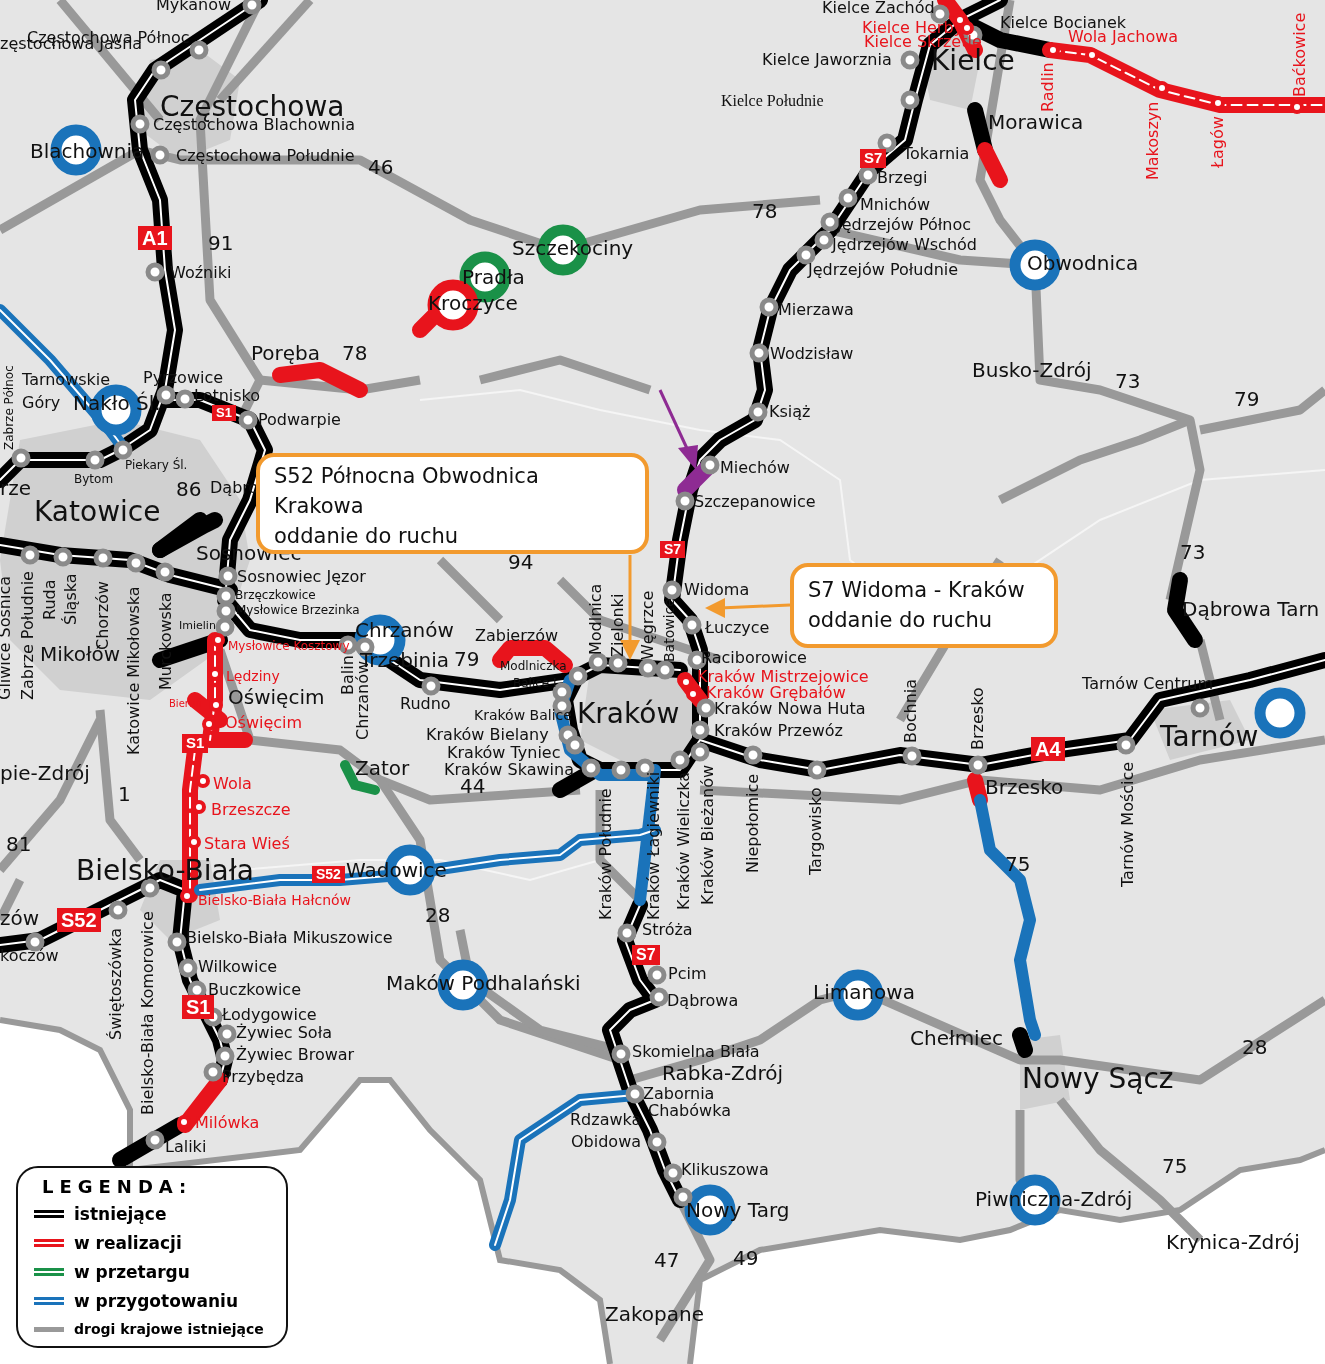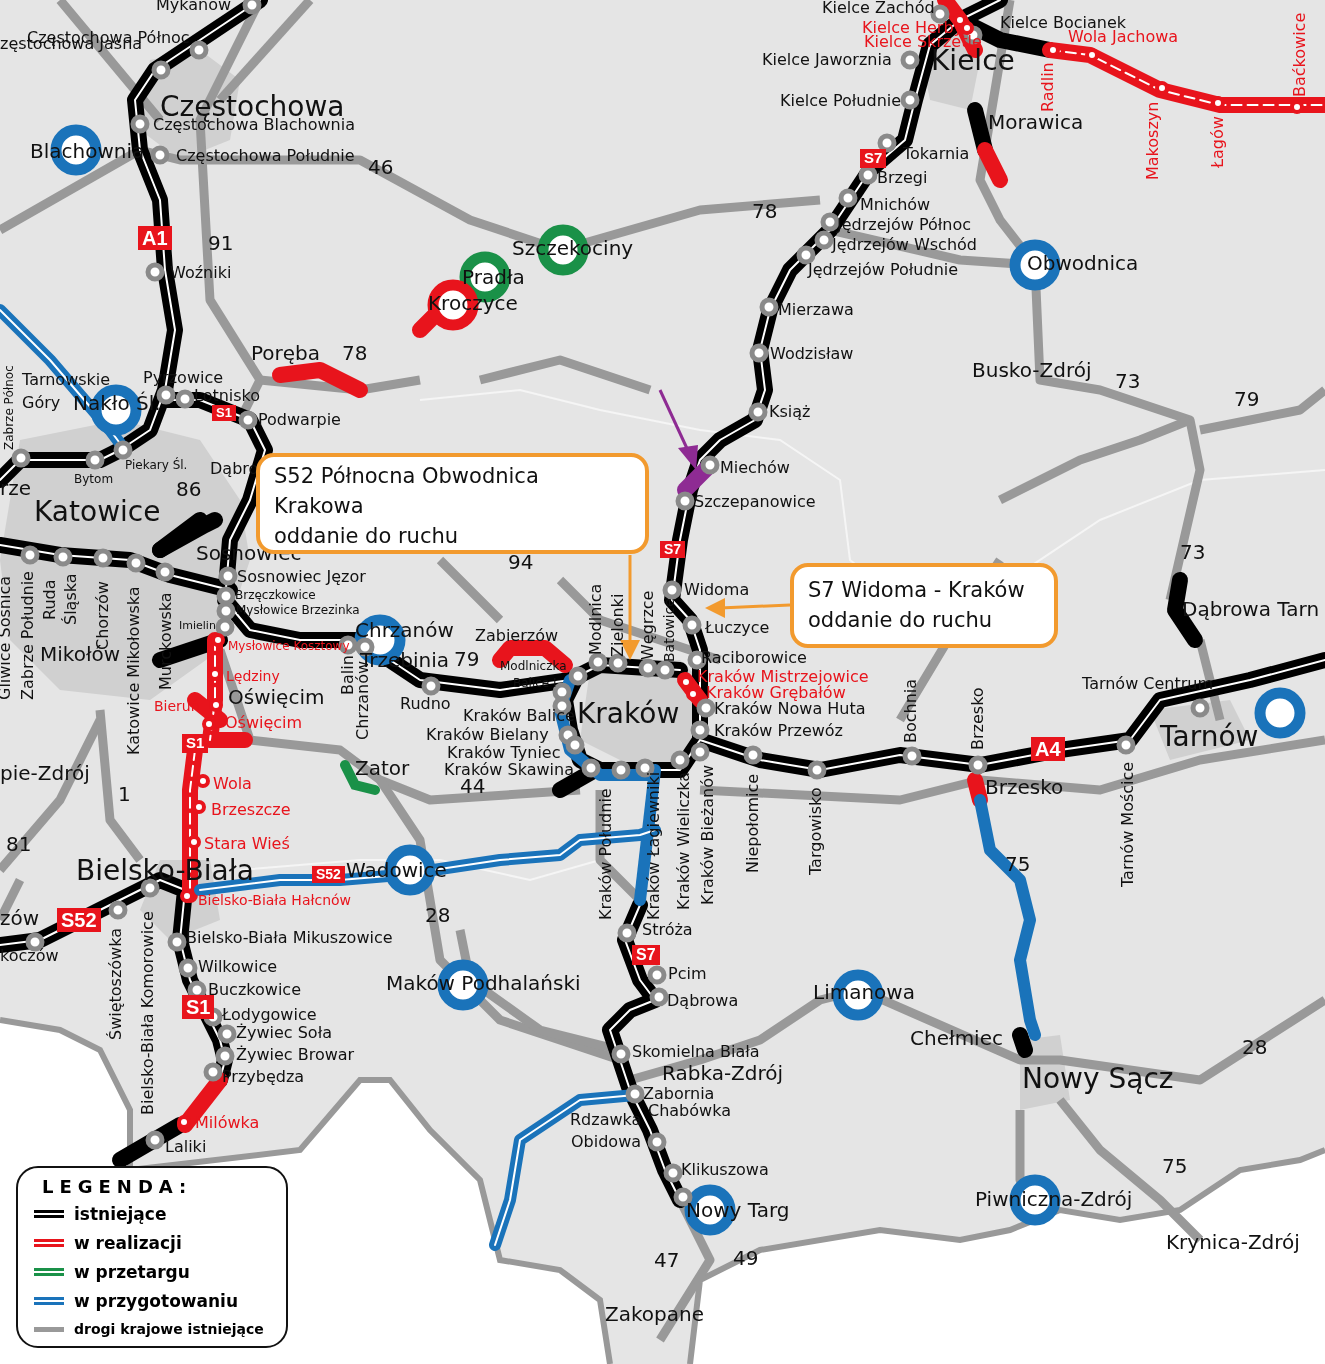--- a/index.html
+++ b/index.html
@@ -320,40 +320,40 @@
 <div class="lbl town" style="left:1166px;top:1232px;">Krynica-Zdrój</div>
 <div class="lbl town" style="left:910px;top:1028px;">Chełmiec</div>
 <div class="lbl town" style="left:985px;top:777px;">Brzesko</div>
 <div class="lbl town" style="left:1182px;top:599px;">Dąbrowa Tarn</div>
 <div class="lbl node" style="left:22px;top:372px;">Tarnowskie</div>
 <div class="lbl node" style="left:22px;top:395px;">Góry</div>
 <div class="lbl town" style="left:73px;top:393px;">Nakło Śl.</div>
 <div class="lbl node" style="left:475px;top:628px;">Zabierzów</div>
 <div class="lbl node" style="left:400px;top:696px;">Rudno</div>
 <div class="lbl town" style="left:196px;top:543px;">Sosnowiec</div>
-<div class="lbl node" style="left:210px;top:461px;">Dąbro</div>
+<div class="lbl node" style="left:210px;top:480px;">Dąbro</div>
 <div class="lbl town" style="left:0px;top:478px;">rze</div>
 <div class="lbl town" style="left:0px;top:763px;">pie-Zdrój</div>
 <div class="lbl town" style="left:0px;top:908px;">zów</div>
 
 <div class="lbl node" style="left:156px;top:-3px;">Mykanów</div>
 <div class="lbl node" style="left:27px;top:30px;">Częstochowa Północ</div>
 <div class="lbl node" style="left:0px;top:36px;">zęstochowa Jasna</div>
 <div class="lbl node" style="left:153px;top:117px;">Częstochowa Blachownia</div>
 <div class="lbl node" style="left:176px;top:148px;">Częstochowa Południe</div>
 <div class="lbl node" style="left:170px;top:265px;">Woźniki</div>
 <div class="lbl node" style="left:143px;top:370px;">Pyrzowice</div>
 <div class="lbl node" style="left:194px;top:388px;">Lotnisko</div>
 <div class="lbl node" style="left:258px;top:412px;">Podwarpie</div>
 <div class="lbl small" style="left:125px;top:459px;">Piekary Śl.</div>
 <div class="lbl small" style="left:74px;top:473px;">Bytom</div>
 <div class="lbl node" style="left:822px;top:0px;">Kielce Zachód</div>
 <div class="lbl node" style="left:1000px;top:15px;">Kielce Bocianek</div>
 <div class="lbl node" style="left:762px;top:52px;">Kielce Jaworznia</div>
-<div class="lbl node" style="left:780px;top:93px;">Kielce Południe</div>
+<div class="lbl node" style="left:721px;top:93px;font-family:Liberation Serif, serif;">Kielce Południe</div>
 <div class="lbl node" style="left:903px;top:146px;">Tokarnia</div>
 <div class="lbl node" style="left:877px;top:170px;">Brzegi</div>
 <div class="lbl node" style="left:860px;top:197px;">Mnichów</div>
 <div class="lbl node" style="left:837px;top:217px;">Jędrzejów Północ</div>
 <div class="lbl node" style="left:832px;top:237px;">Jędrzejów Wschód</div>
 <div class="lbl node" style="left:808px;top:262px;">Jędrzejów Południe</div>
 <div class="lbl node" style="left:778px;top:302px;">Mierzawa</div>
 <div class="lbl node" style="left:770px;top:346px;">Wodzisław</div>
 <div class="lbl node" style="left:769px;top:404px;">Książ</div>
 <div class="lbl node" style="left:720px;top:460px;">Miechów</div>
@@ -362,21 +362,21 @@
 <div class="lbl node" style="left:705px;top:620px;">Łuczyce</div>
 <div class="lbl node" style="left:701px;top:650px;">Raciborowice</div>
 <div class="lbl node" style="left:714px;top:701px;">Kraków Nowa Huta</div>
 <div class="lbl node" style="left:714px;top:723px;">Kraków Przewóz</div>
 <div class="lbl node" style="left:237px;top:569px;">Sosnowiec Jęzor</div>
 <div class="lbl small" style="left:235px;top:589px;">Brzęczkowice</div>
 <div class="lbl small" style="left:236px;top:604px;">Mysłowice Brzezinka</div>
 <div class="lbl small" style="left:179px;top:620px;font-size:11px;">Imielin</div>
 <div class="lbl small" style="left:500px;top:660px;">Modlniczka</div>
 <div class="lbl small" style="left:513px;top:677px;">Balice I</div>
-<div class="lbl small" style="left:463px;top:708px;font-size:16px;">Kraków Balice</div>
+<div class="lbl small" style="left:474px;top:708px;font-size:14px;">Kraków Balice</div>
 <div class="lbl node" style="left:426px;top:727px;">Kraków Bielany</div>
 <div class="lbl node" style="left:447px;top:745px;">Kraków Tyniec</div>
 <div class="lbl node" style="left:444px;top:762px;">Kraków Skawina</div>
 <div class="lbl node" style="left:1082px;top:676px;">Tarnów Centrum</div>
 <div class="lbl node" style="left:186px;top:930px;">Bielsko-Biała Mikuszowice</div>
 <div class="lbl node" style="left:198px;top:959px;">Wilkowice</div>
 <div class="lbl node" style="left:208px;top:982px;">Buczkowice</div>
 <div class="lbl node" style="left:222px;top:1007px;">Łodygowice</div>
 <div class="lbl node" style="left:236px;top:1025px;">Żywiec Soła</div>
 <div class="lbl node" style="left:236px;top:1047px;">Żywiec Browar</div>
@@ -397,21 +397,21 @@
 <div class="lbl node red" style="left:864px;top:34px;">Kielce Skrzetle</div>
 <div class="lbl node red" style="left:1068px;top:29px;">Wola Jachowa</div>
 <div class="lbl node red vert" style="left:1040px;top:112px;">Radlin</div>
 <div class="lbl node red vert" style="left:1145px;top:180px;">Makoszyn</div>
 <div class="lbl node red vert" style="left:1210px;top:168px;">Łagów</div>
 <div class="lbl node red vert" style="left:1292px;top:97px;">Baćkowice</div>
 <div class="lbl node red" style="left:697px;top:669px;">Kraków Mistrzejowice</div>
 <div class="lbl node red" style="left:706px;top:685px;">Kraków Grębałów</div>
 <div class="lbl small red" style="left:228px;top:640px;">Mysłowice Kosztowy</div>
 <div class="lbl small red" style="left:226px;top:669px;font-size:14px;">Lędziny</div>
-<div class="lbl small red" style="left:154px;top:699px;font-size:14px;">Bieruń</div>
+<div class="lbl small red" style="left:169px;top:699px;font-size:10px;">Bieruń</div>
 <div class="lbl node red" style="left:225px;top:715px;">Oświęcim</div>
 <div class="lbl node red" style="left:213px;top:776px;">Wola</div>
 <div class="lbl node red" style="left:211px;top:802px;">Brzeszcze</div>
 <div class="lbl node red" style="left:204px;top:836px;">Stara Wieś</div>
 <div class="lbl small red" style="left:198px;top:893px;font-size:14px;">Bielsko-Biała Hałcnów</div>
 <div class="lbl node red" style="left:195px;top:1115px;">Milówka</div>
 
 <div class="lbl small vert" style="left:3px;top:450px;">Zabrze Północ</div>
 <div class="lbl node vert" style="left:-3px;top:700px;">Gliwice Sośnica</div>
 <div class="lbl node vert" style="left:20px;top:700px;">Zabrze Południe</div>

